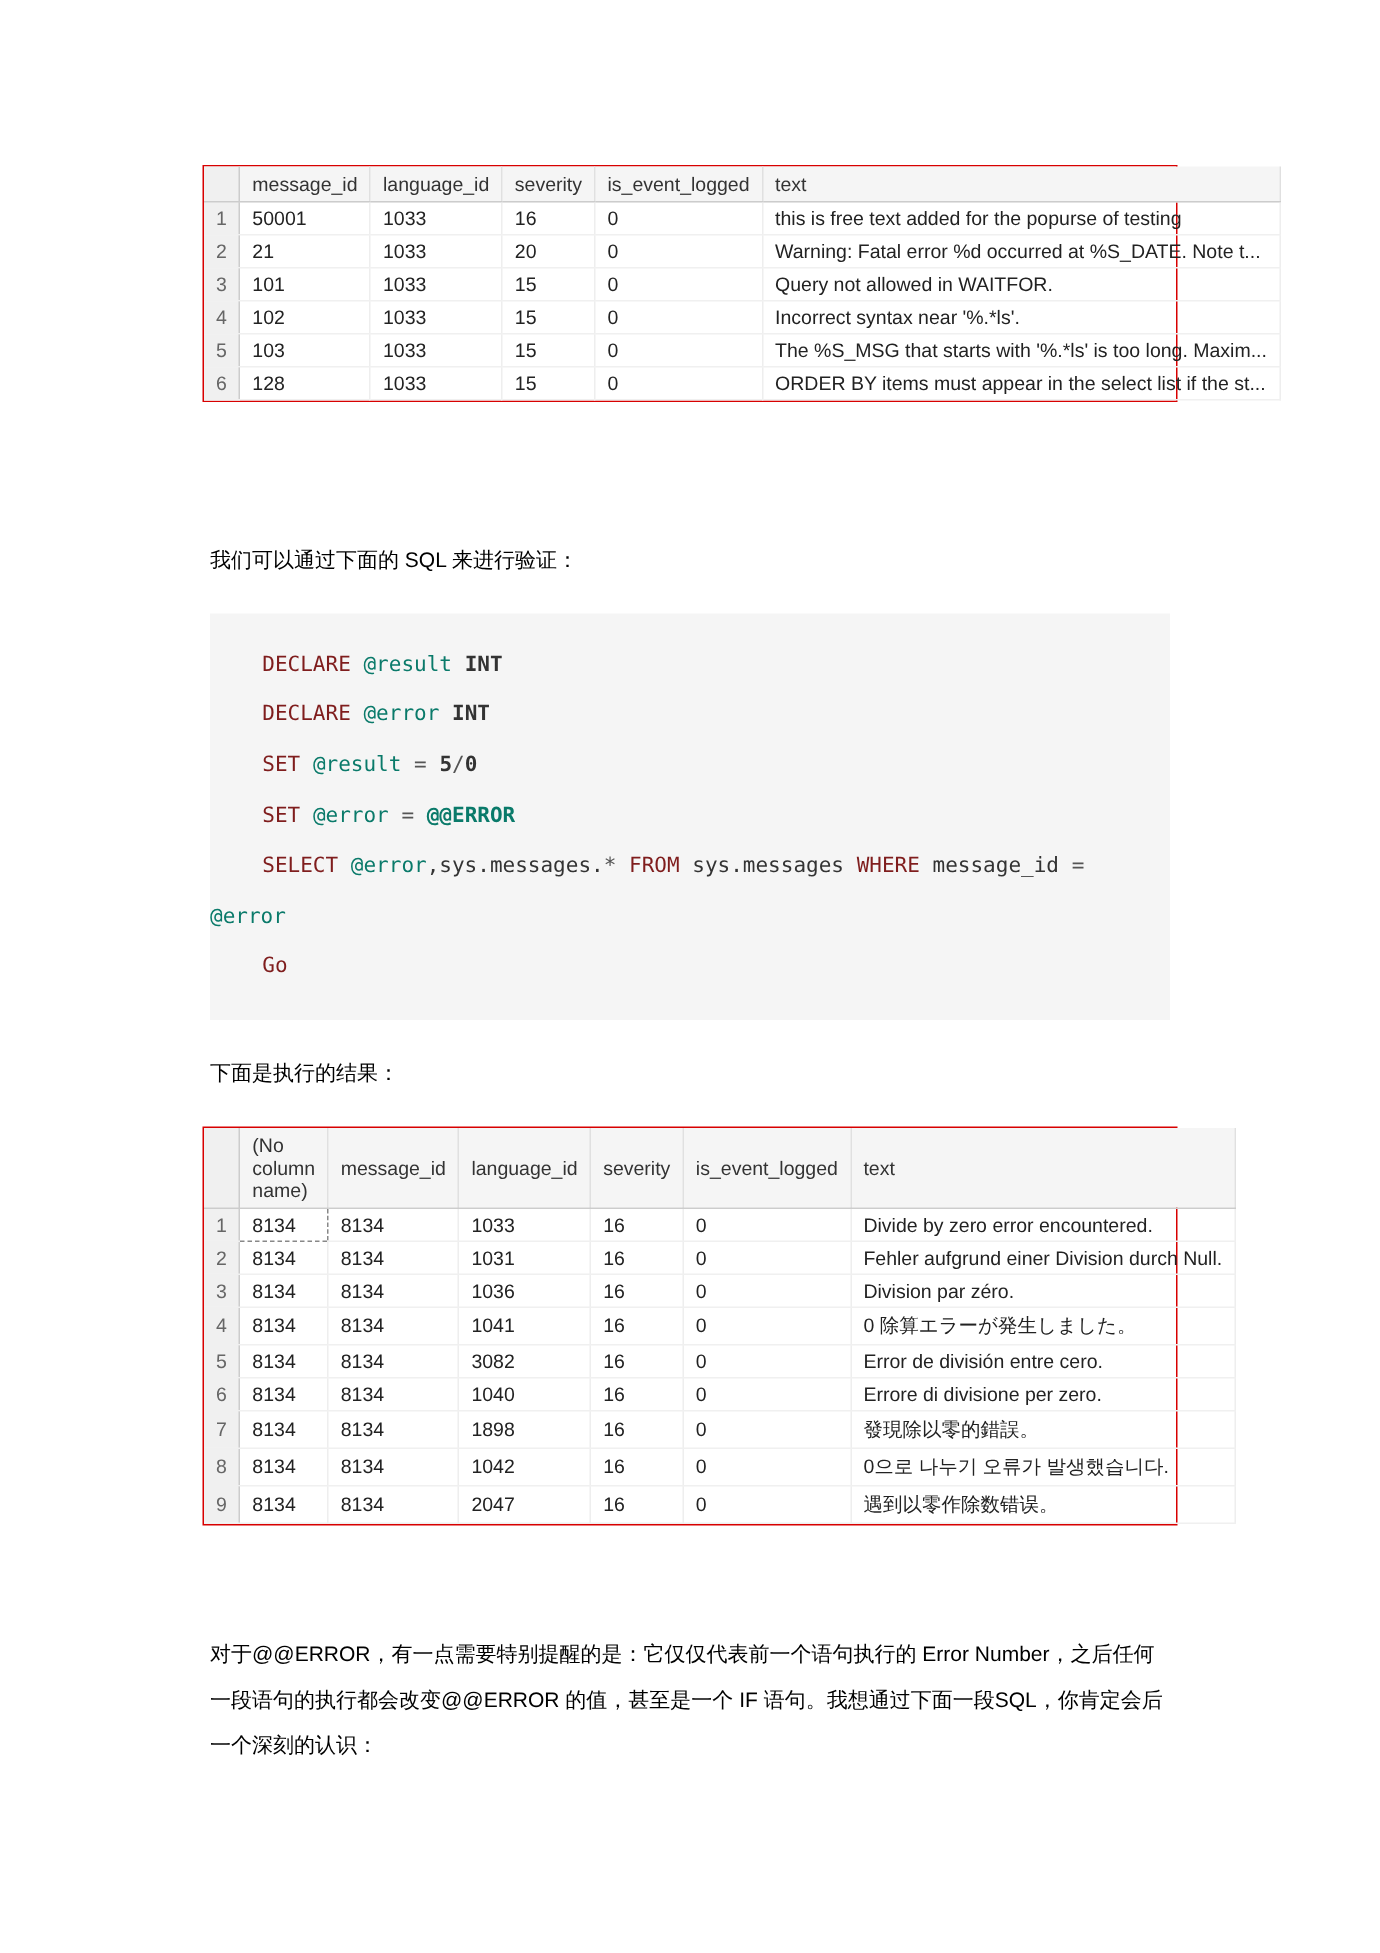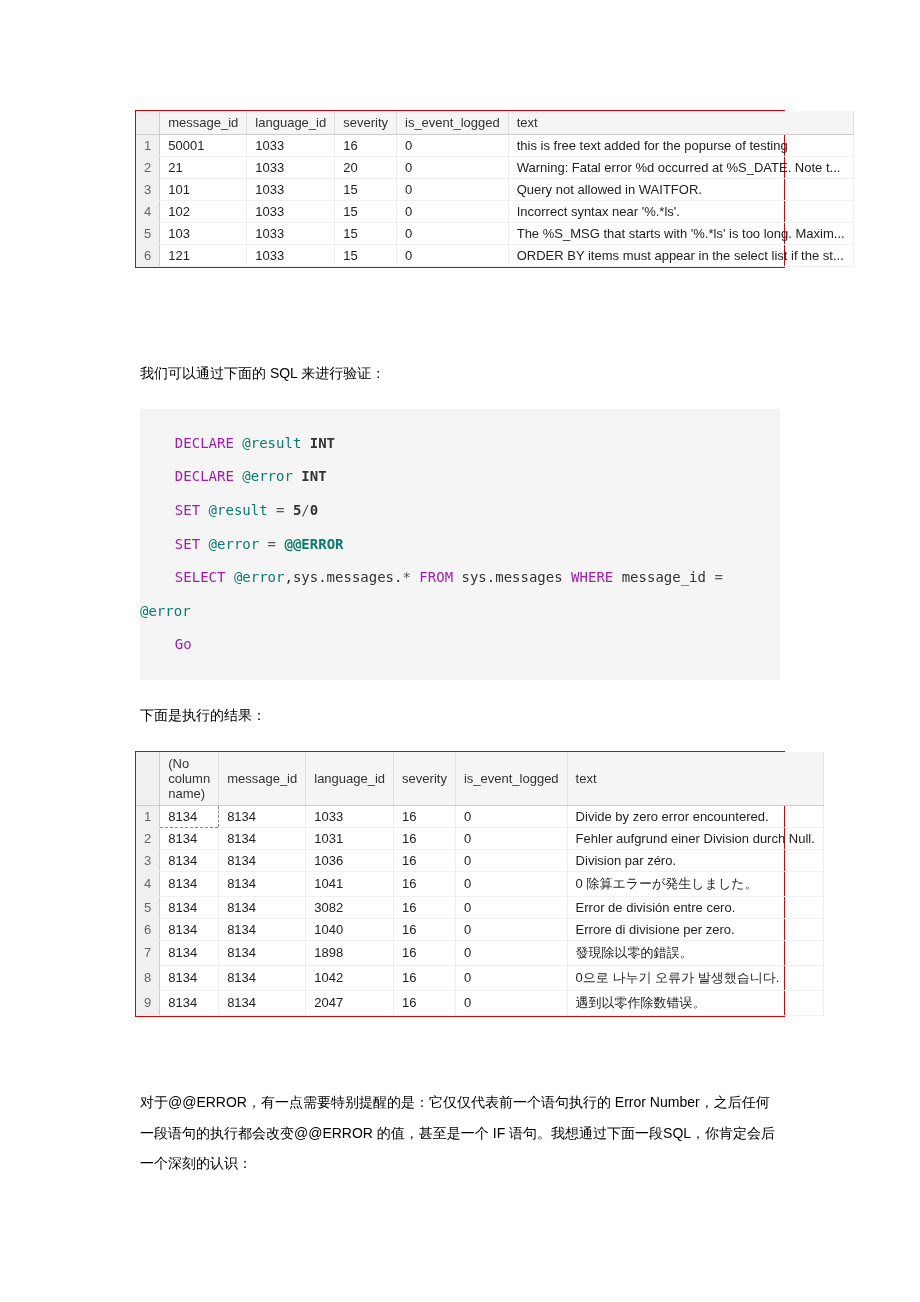--- a/index.html
+++ b/index.html
@@ -71,21 +71,21 @@
     margin: 20px 0;
   }
   .codeblock {
     background: #f5f5f5;
     padding: 18px 18px;
     font-family: Verdana, Consolas, monospace;
     font-size: 14px;
     color: #333;
     line-height: 2.4;
   }
-  .kw-blue { color: #a21caf; }
+  .kw-blue { color: #7f1d1d; }
   .kw-teal { color: #0a7a6a; }
   .kw-bold { font-weight: bold; }
   .op { color: #555; }
   .spacer-top { height: 110px; }
 </style>
 </head>
 <body>
 
 <div class="page">
 
@@ -139,21 +139,21 @@
           <tr class="datarow">
             <td class="rownum">5</td>
             <td>103</td>
             <td>1033</td>
             <td>15</td>
             <td>0</td>
             <td>The %S_MSG that starts with '%.*ls' is too long. Maxim...</td>
           </tr>
           <tr class="datarow">
             <td class="rownum">6</td>
-            <td>121</td>
+            <td>128</td>
             <td>1033</td>
             <td>15</td>
             <td>0</td>
             <td>ORDER BY items must appear in the select list if the st...</td>
           </tr>
         </tbody>
     </table>
   </div>
 
   <div class="content">

